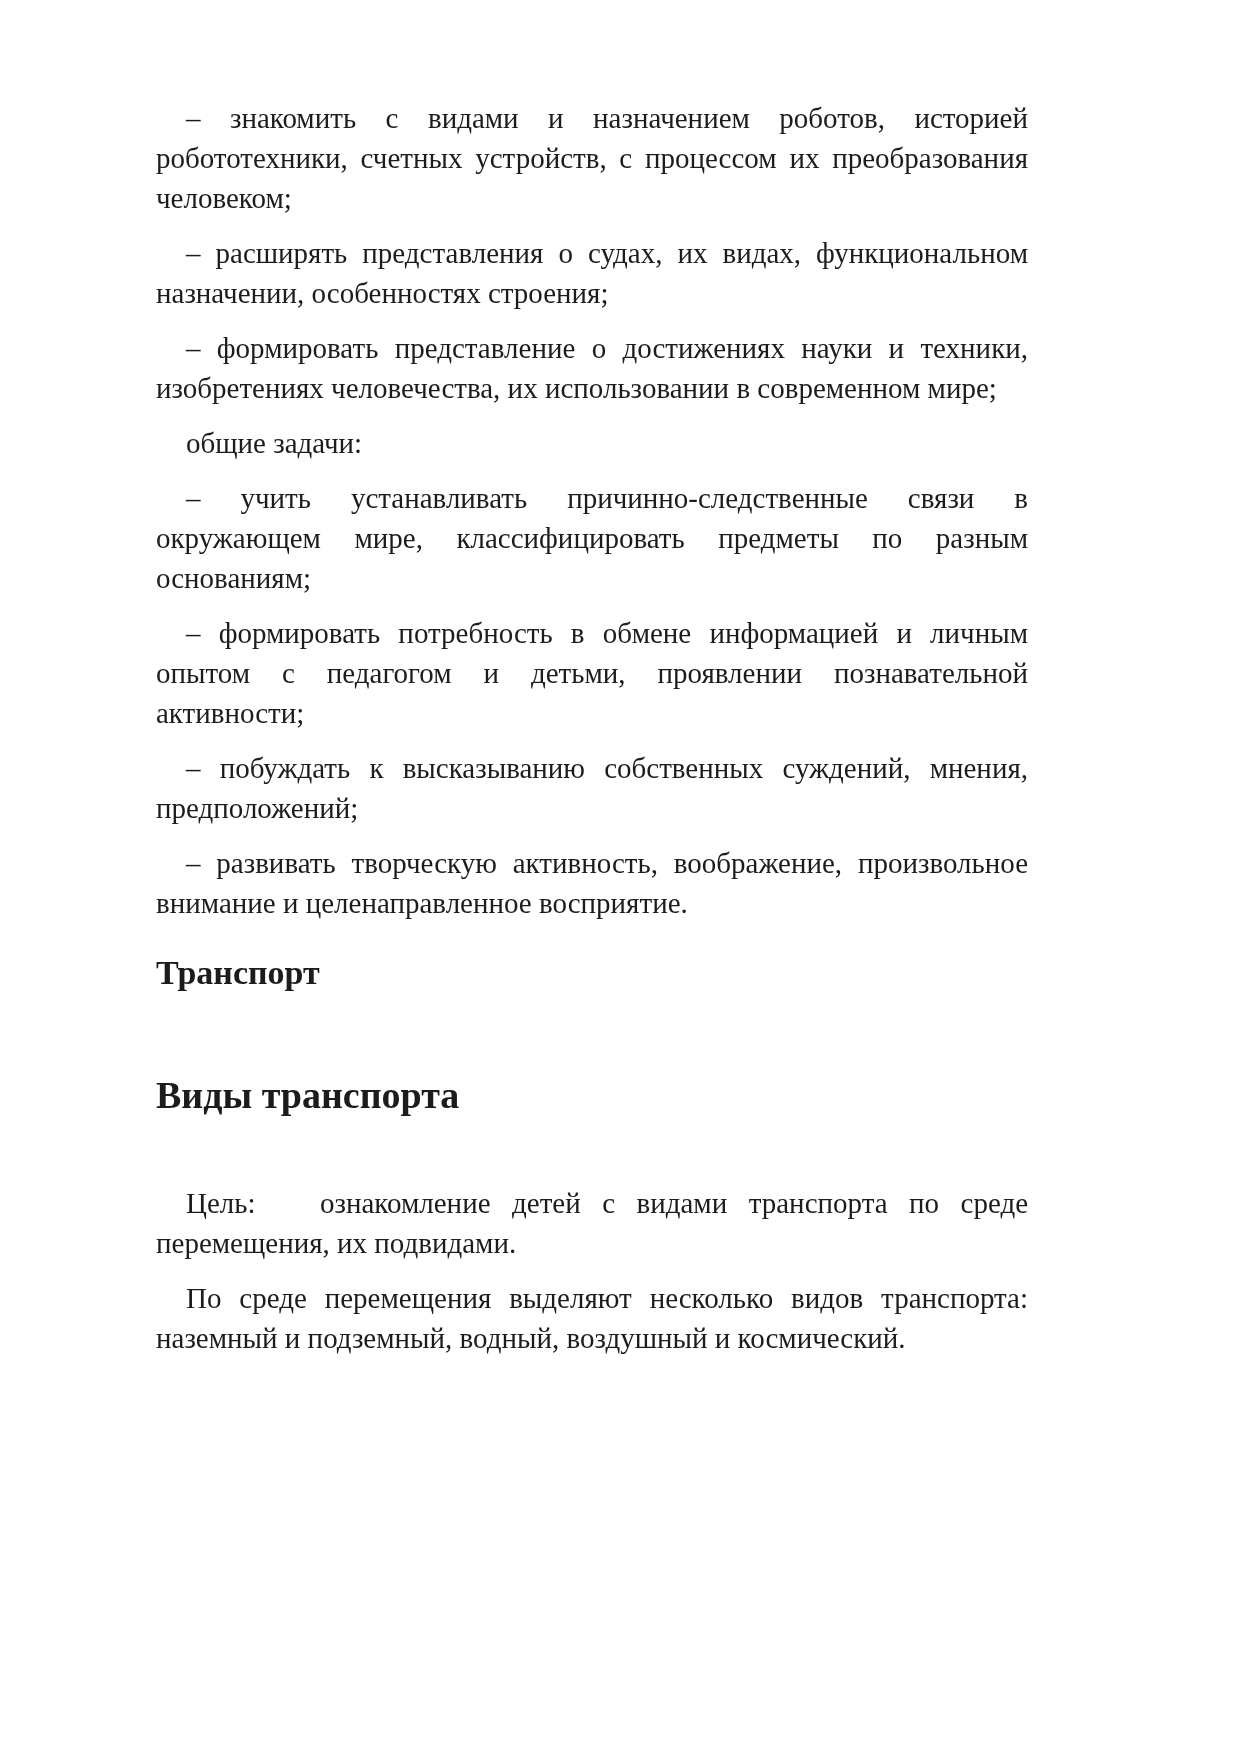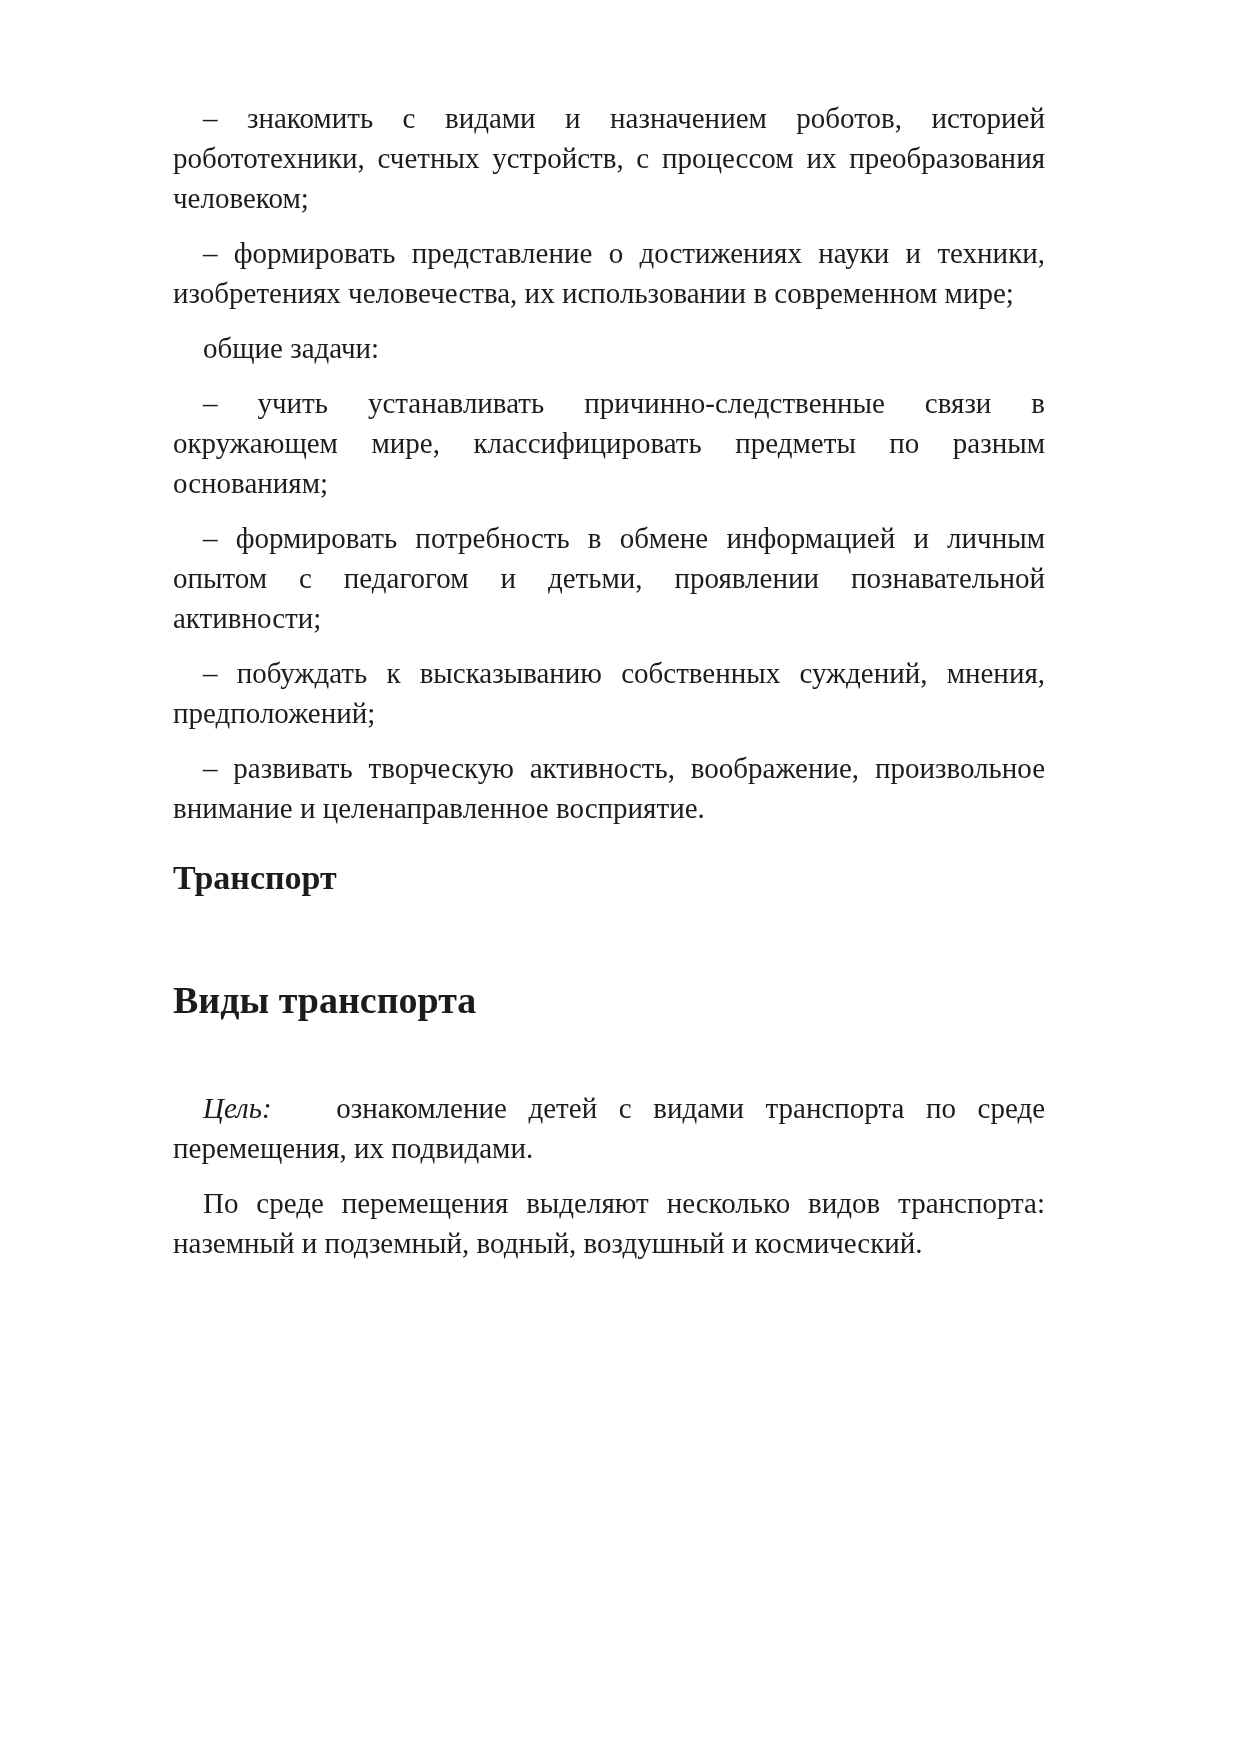--- a/index.html
+++ b/index.html
@@ -9,38 +9,37 @@
   }
   body {
     width: 1240px;
     height: 1754px;
     position: relative;
     font-family: "Liberation Serif", "DejaVu Serif", serif;
     color: #1c1c1c;
   }
   .page {
     position: absolute;
-    left: 173px;
+    left: 156px;
     top: 98px;
     width: 872px;
   }
   p.body-par {
     margin: 0 0 15px 0;
     font-size: 29px;
     line-height: 40px;
     text-align: justify;
     text-indent: 30px;
   }
   p.body-par:last-child {
     margin-bottom: 12px;
   }
   .italic {
   }
   .goal-label {
-    font-style: italic;
   }
   .goal-label::after {
     content: "\00a0\00a0\00a0";
   }
   h2.section-heading {
     margin: 28px 0 0 0;
     font-size: 34px;
     line-height: 44px;
     font-weight: bold;
     text-align: left;
@@ -56,20 +55,21 @@
     margin-top: 64px;
   }
 </style>
 </head>
 <body>
 
 <div class="page">
 
   <p class="body-par">– знакомить с видами и назначением роботов, историей робототехники, счетных устройств, с процессом их преобразования человеком;</p>
 
+  <p class="body-par">– расширять представления о судах, их видах, функциональном назначении, особенностях строения;</p>
 
   <p class="body-par">– формировать представление о достижениях науки и техники, изобретениях человечества, их использовании в современном мире;</p>
 
 
   <p class="body-par italic">общие задачи:</p>
 
   <p class="body-par">– учить устанавливать причинно-следственные связи в окружающем мире, классифицировать предметы по разным основаниям;</p>
 
   <p class="body-par">– формировать потребность в обмене информацией и личным опытом с педагогом и детьми, проявлении познавательной активности;</p>
 

